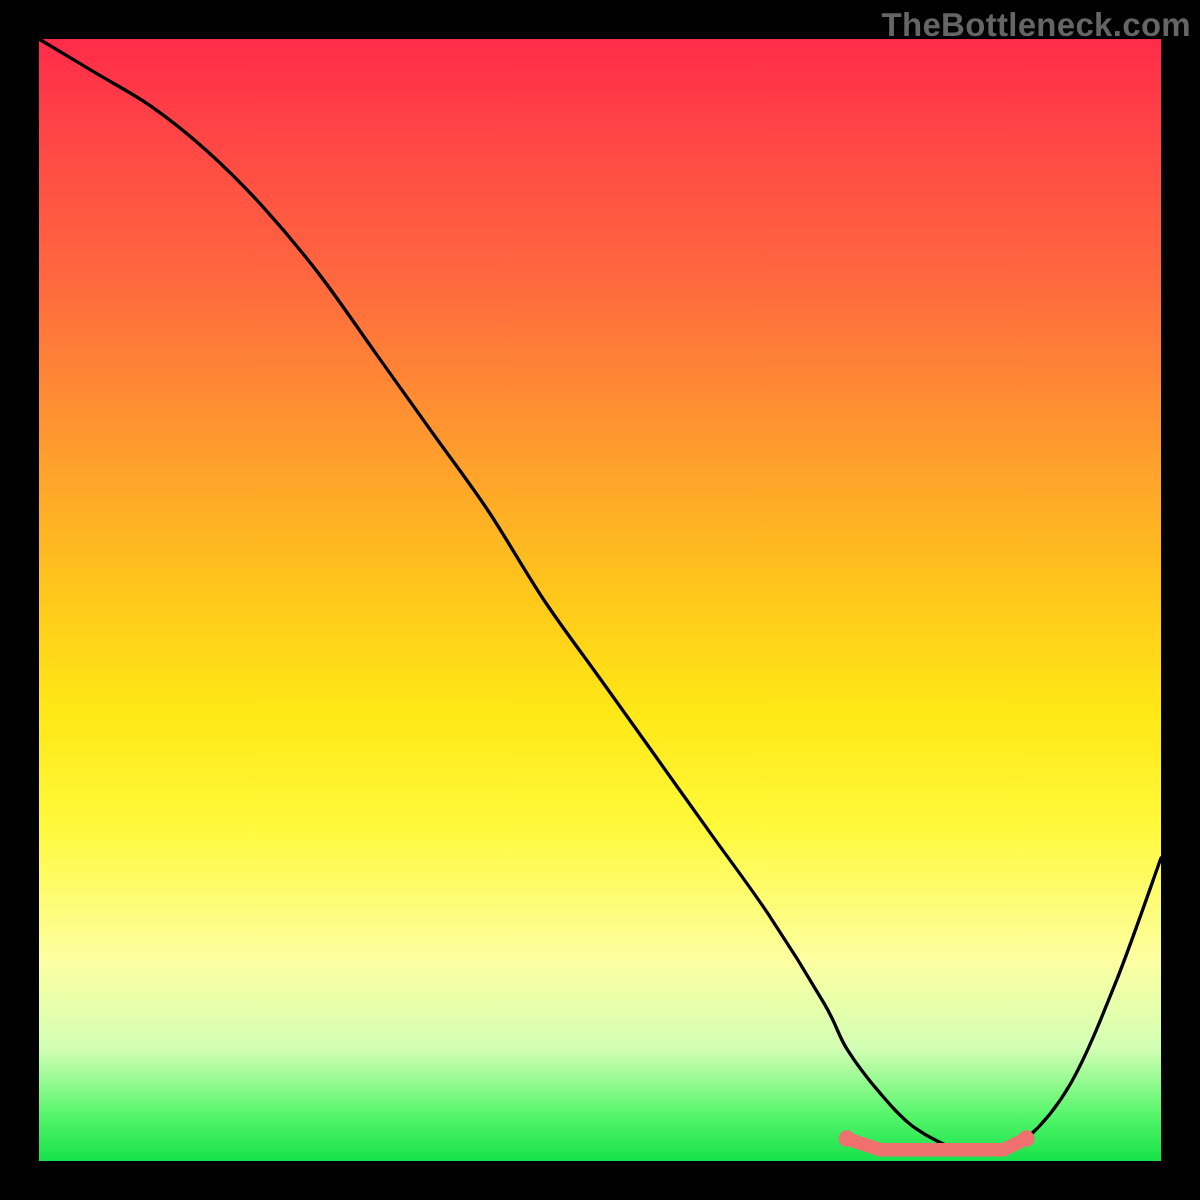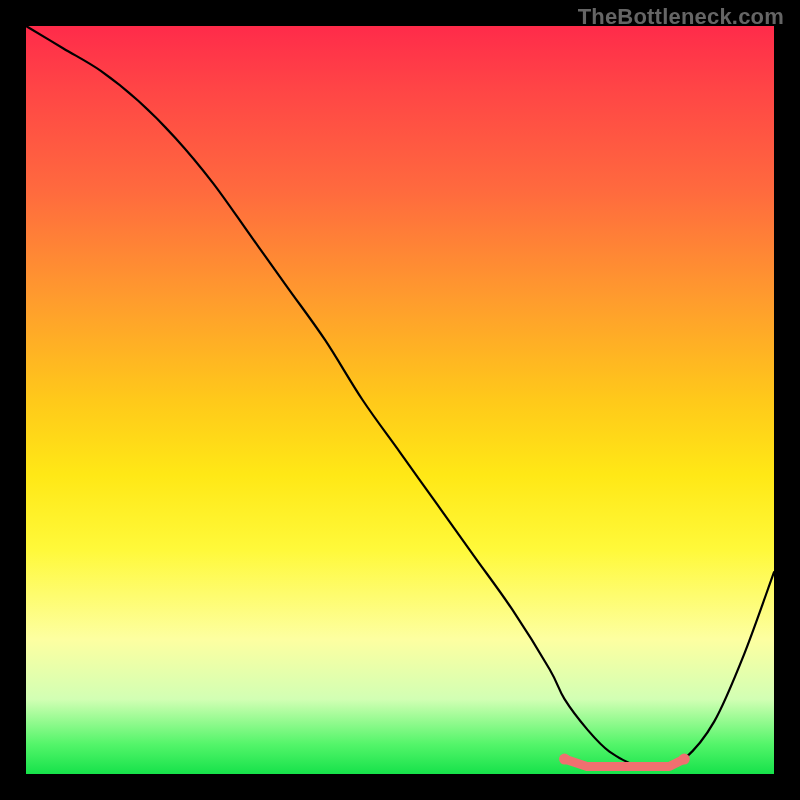--- a/index.html
+++ b/index.html
@@ -13,21 +13,21 @@
   }
   .frame {
     position: relative;
     width: 800px;
     height: 800px;
     background: #000;
   }
   .watermark {
     position: absolute;
     top: 4px;
-    right: 16px;
+    right: 6px;
     color: #656565;
     font-size: 22px;
     font-weight: bold;
     letter-spacing: 0.2px;
   }
   .plot {
     position: absolute;
     left: 26px;
     top: 26px;
     width: 748px;

